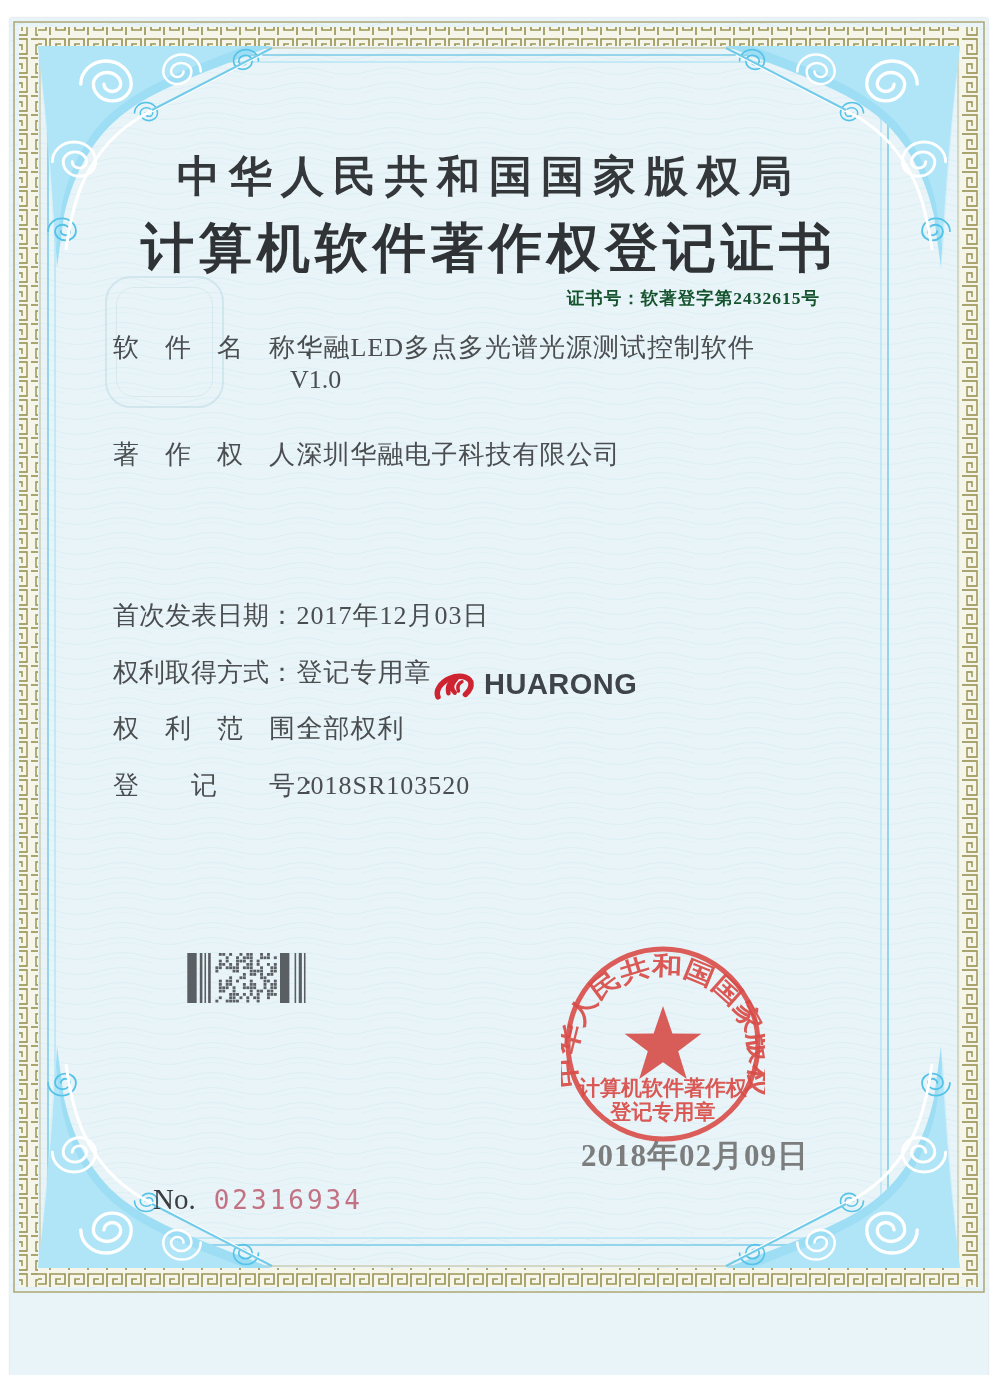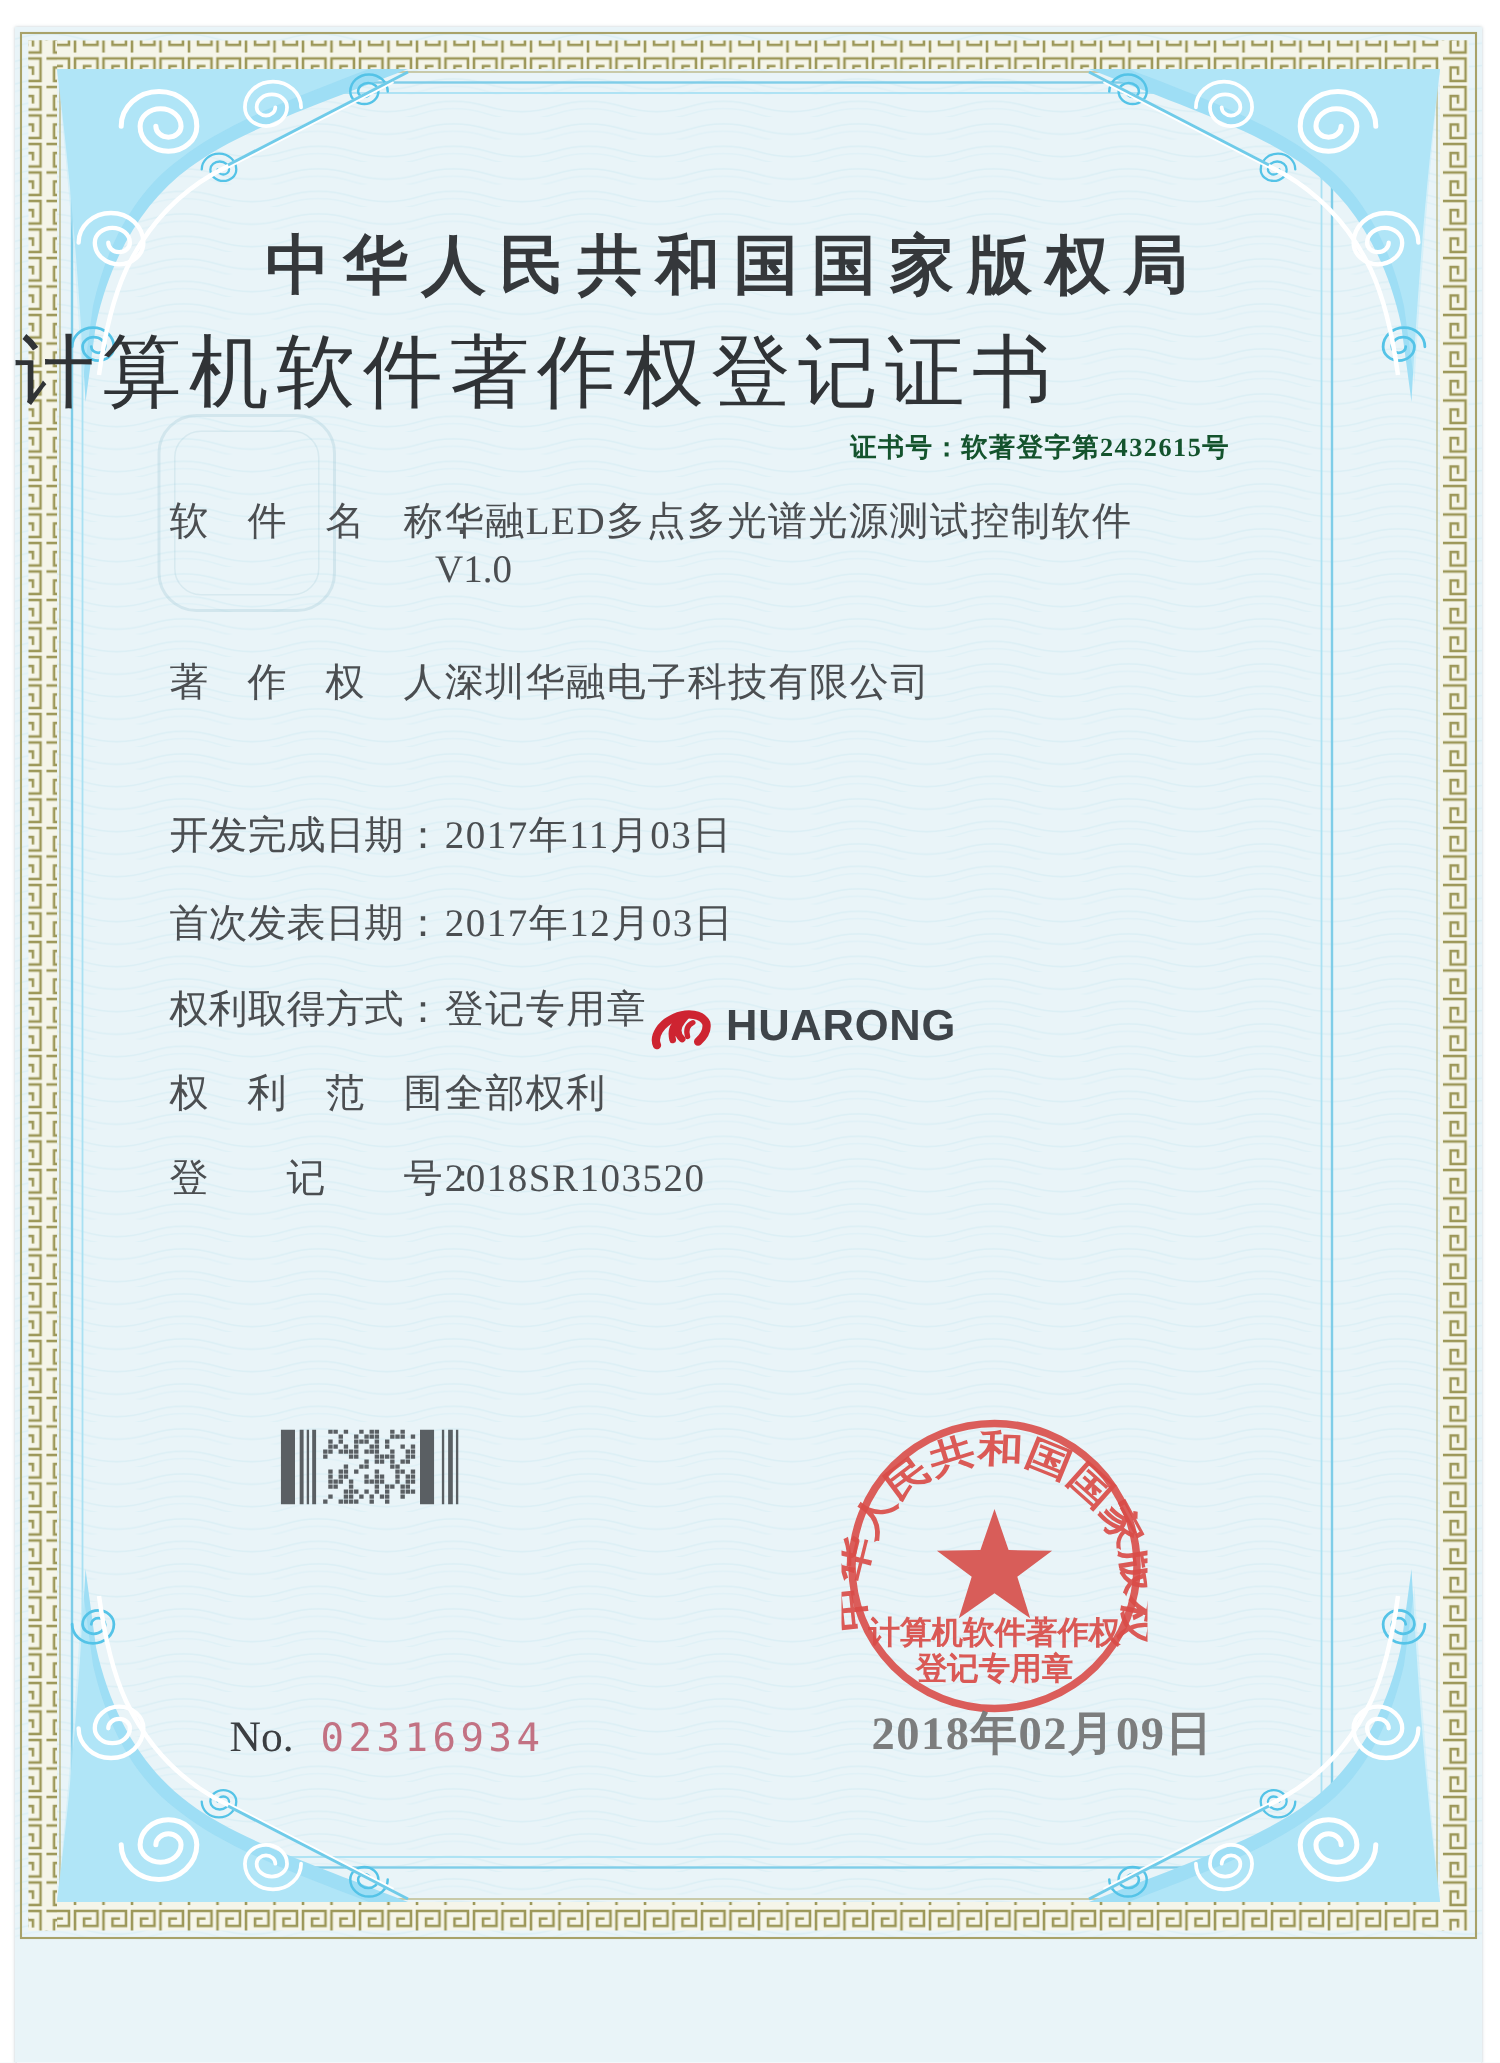--- a/index.html
+++ b/index.html
@@ -4,33 +4,33 @@
 <style>
   html,body{margin:0;padding:0;background:#ffffff;}
   body{width:1000px;height:1375px;position:relative;overflow:hidden;
        font-family:"Liberation Serif","DejaVu Serif",serif;}
   .page{position:absolute;left:10px;top:18px;width:978px;height:1370px;
         background:#e9f4f8;box-shadow:0 0 2px rgba(120,140,150,.45);}
   .abs{position:absolute;}
   
   .title{left:0;right:20px;top:130px;text-align:center;font-size:43px;font-weight:bold;
          letter-spacing:9px;color:#35383b;}
-  .subtitle{left:0;right:20px;top:195px;text-align:left;font-size:53px;font-weight:normal;
+  .subtitle{left:0;right:20px;top:195px;text-align:center;font-size:53px;font-weight:bold;
          letter-spacing:5px;color:#303336;}
   .certno{top:268px;right:168px;font-size:17.5px;font-weight:bold;color:#14532d;letter-spacing:1px;}
   .row{left:103px;font-size:26px;color:#4b4e51;white-space:nowrap;}
   .row .lbl{display:inline-block;width:177px;}
   .row .val{display:inline-block;letter-spacing:1px;}
   .v2{left:280px;font-size:26px;color:#4b4e51;}
   .f1{top:312px}.f2{top:419px}.f3{top:521px}.f4{top:580px}
   .f5{top:637px}.f6{top:693px}.f7{top:750px}
   .f1b{top:347px}
   .statement{left:103px;top:818px;width:760px;font-size:24.5px;line-height:57px;
              color:#4b4e51;text-indent:2em;letter-spacing:.5px;}
-  .serial{left:143px;top:1124px;font-size:29px;color:#3b3e41;}
+  .serial{left:143px;top:1165px;font-size:29px;color:#3b3e41;}
   .serial .num{font-family:"DejaVu Sans Mono",monospace;font-size:26px;color:#c27283;
                letter-spacing:3px;margin-left:18px;}
   .sealdate{left:571px;top:1117px;font-size:31px;font-weight:bold;color:#737373;
             letter-spacing:1px;opacity:.92;}
   .logo{left:418px;top:645px;display:flex;align-items:center;gap:8px;}
   .logo .word{font-family:"Liberation Sans","DejaVu Sans",sans-serif;font-weight:bold;
               font-size:29px;color:#3e4449;letter-spacing:.5px;}
   .emboss{left:95px;top:258px;width:115px;height:128px;border:2px solid rgba(150,195,210,.28);
           border-radius:26px;}
   .emboss:before{content:"";position:absolute;inset:9px;border:1px solid rgba(150,195,210,.22);
@@ -106,24 +106,20 @@
 
   <div class="abs row f1">
     <span class="lbl">软　件　名　称：</span>
     <span class="val">华融LED多点多光谱光源测试控制软件</span>
   </div>
   <div class="abs v2 f1b">V1.0</div>
 
   <div class="abs row f2">
     <span class="lbl">著　作　权　人：</span>
     <span class="val">深圳华融电子科技有限公司</span>
-  </div>
-  <div class="abs row f3">
-    <span class="lbl">开发完成日期：</span>
-    <span class="val">2017年11月03日</span>
   </div>
   <div class="abs row f4">
     <span class="lbl">首次发表日期：</span>
     <span class="val">2017年12月03日</span>
   </div>
   <div class="abs row f5">
     <span class="lbl">权利取得方式：</span>
     <span class="val">登记专用章</span>
   </div>
   <div class="abs row f6">

